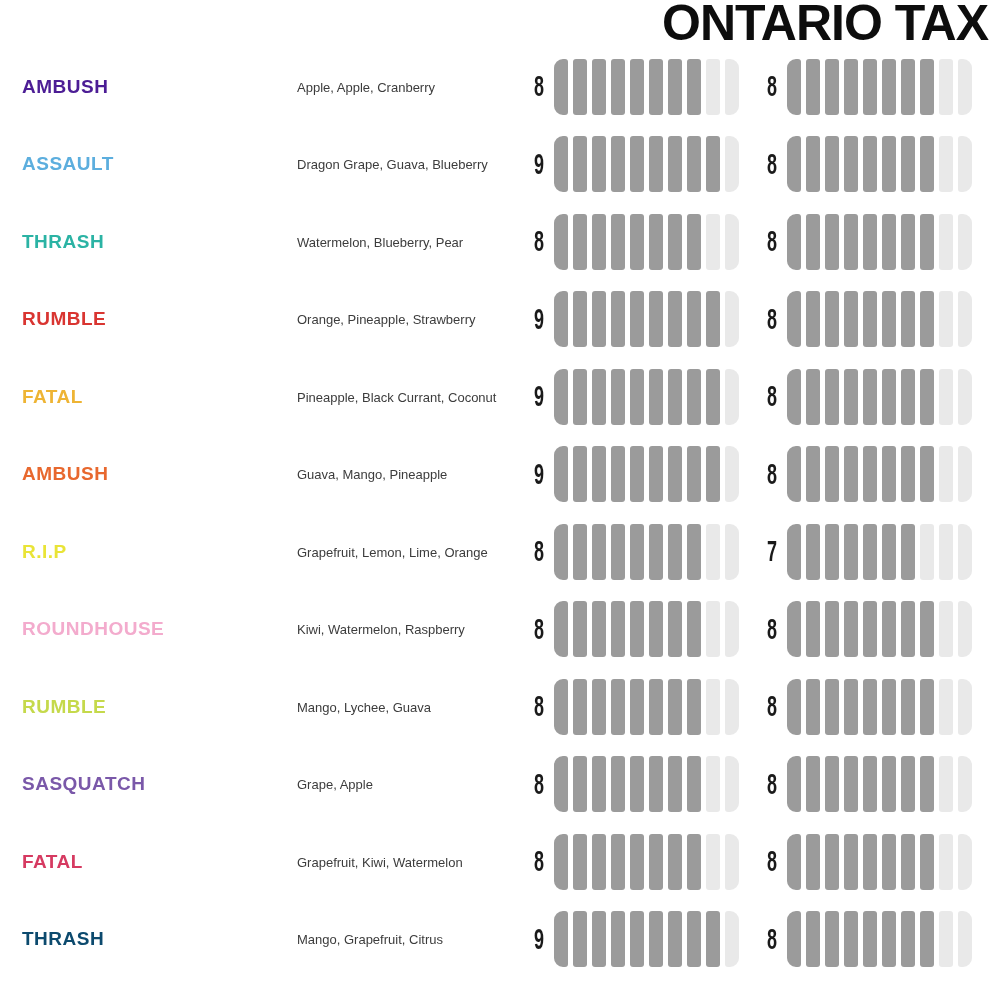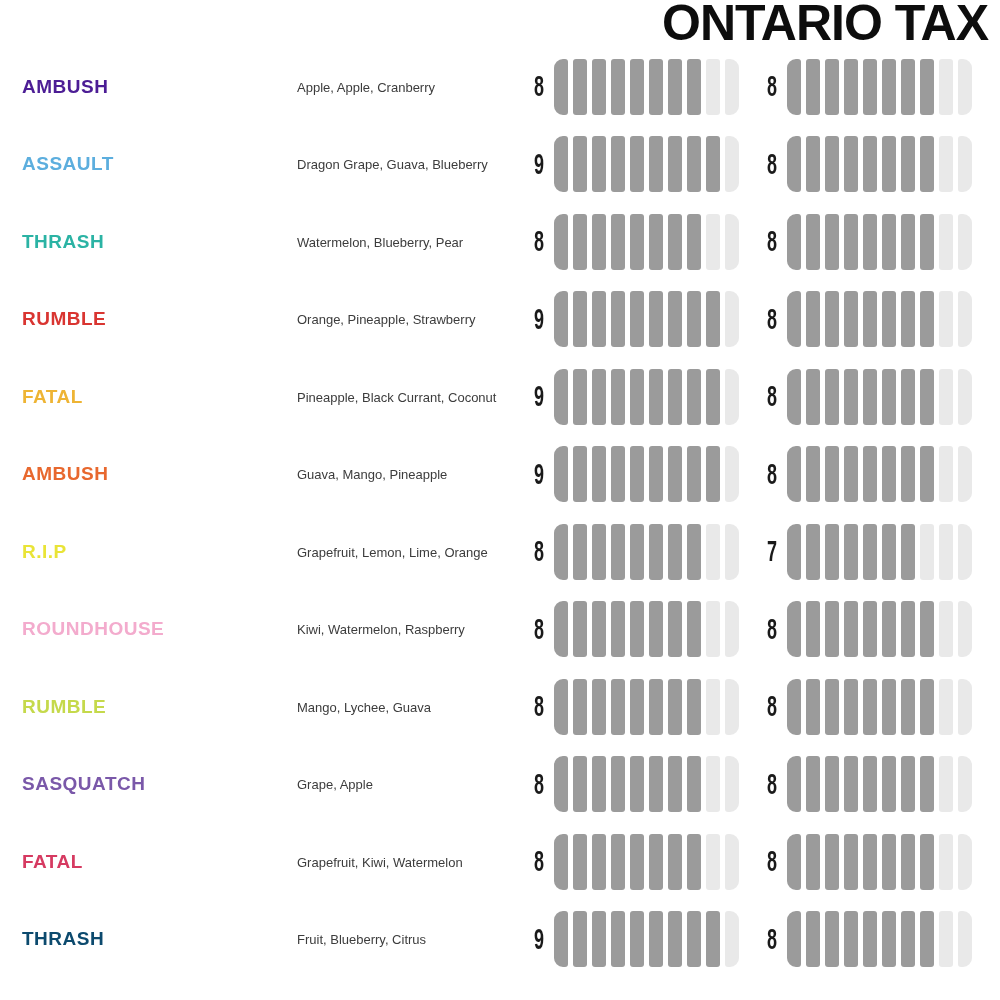--- a/index.html
+++ b/index.html
@@ -466,21 +466,21 @@
           <div class="seg" style="background: rgb(155, 155, 155);"></div>
           <div class="seg" style="background: rgb(155, 155, 155);"></div>
           <div class="seg" style="background: rgb(233, 233, 233);"></div>
           <div class="seg last" style="background: rgb(233, 233, 233);"></div>
         </div>
     </div>
   </div>
 
   <div class="row">
     <div class="row-name" style="color: #0c4a6e;">THRASH</div>
-    <div class="row-flavors">Fruit, Blueberry, Citrus</div>
+    <div class="row-flavors">Mango, Grapefruit, Citrus</div>
     <div class="gauge gauge-left">
       <div class="gauge-value">9</div>
       <div class="segments">
           <div class="seg first" style="background: rgb(155, 155, 155);"></div>
           <div class="seg" style="background: rgb(155, 155, 155);"></div>
           <div class="seg" style="background: rgb(155, 155, 155);"></div>
           <div class="seg" style="background: rgb(155, 155, 155);"></div>
           <div class="seg" style="background: rgb(155, 155, 155);"></div>
           <div class="seg" style="background: rgb(155, 155, 155);"></div>
           <div class="seg" style="background: rgb(155, 155, 155);"></div>

